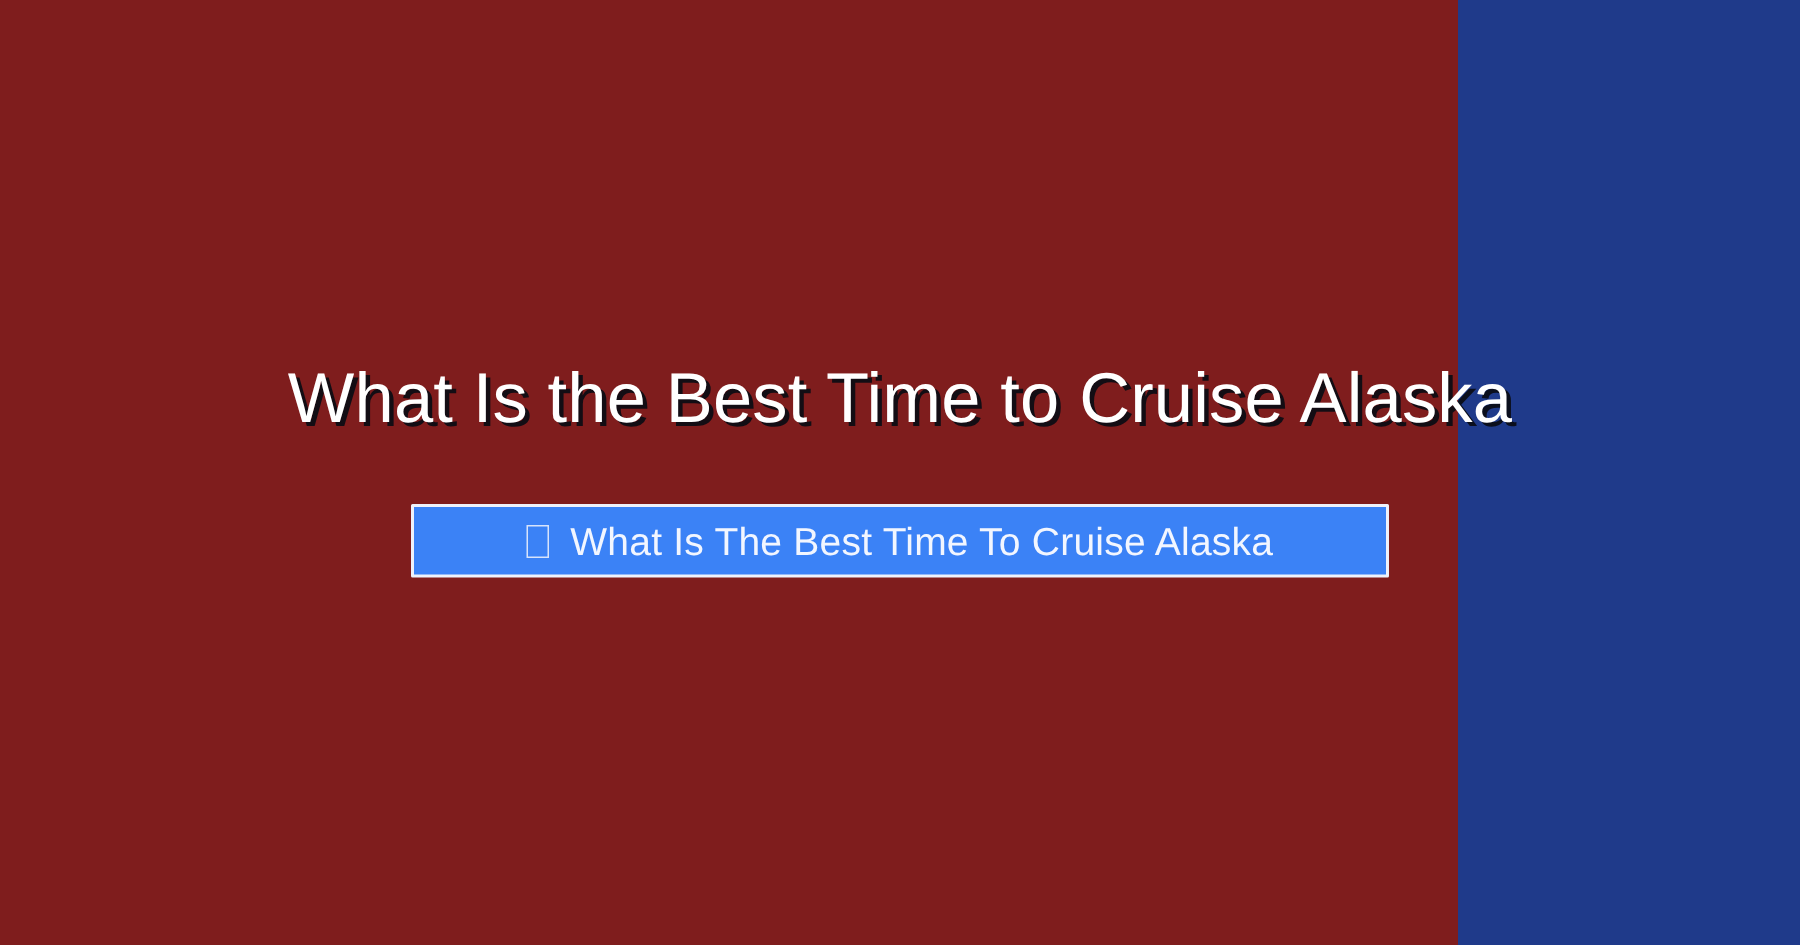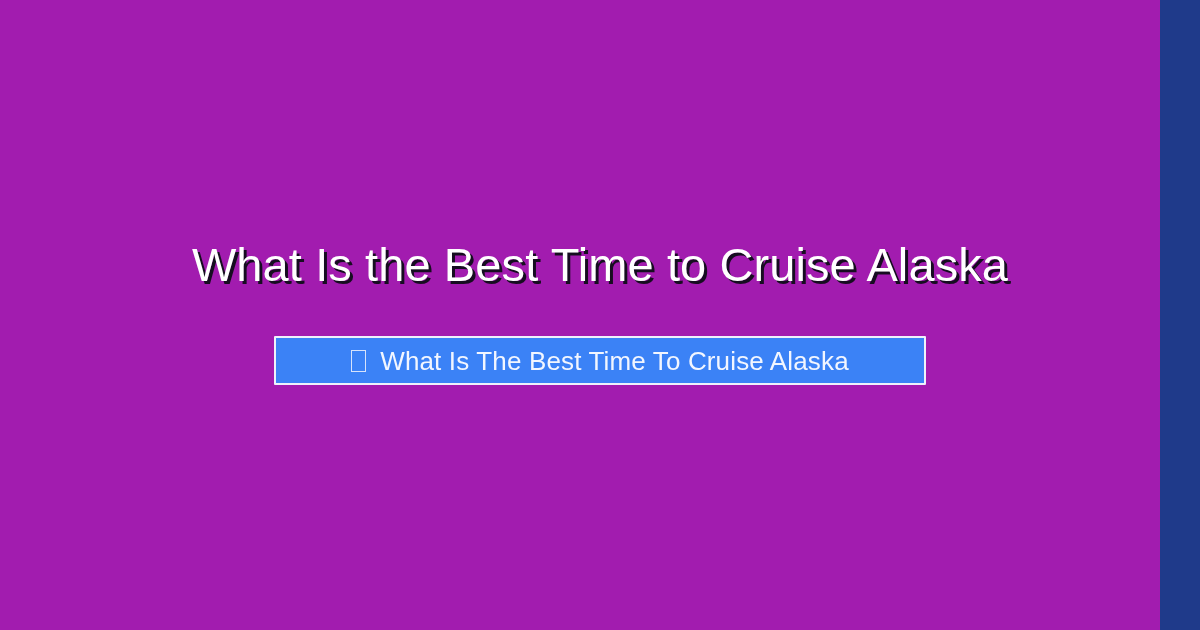--- a/index.html
+++ b/index.html
@@ -10,23 +10,23 @@
   body {
     width: 1200px;
     height: 630px;
     overflow: hidden;
     font-family: "Liberation Sans", sans-serif;
     background: #1f3a8a;
   }
 
   .card {
     position: relative;
-    width: 1160px;
+    width: 972px;
     height: 630px;
-    background: #a21caf;
+    background: #7f1d1d;
     display: flex;
     flex-direction: column;
     align-items: center;
     justify-content: flex-start;
     box-sizing: border-box;
   }
 
   .stack {
     position: absolute;
     left: 0;

